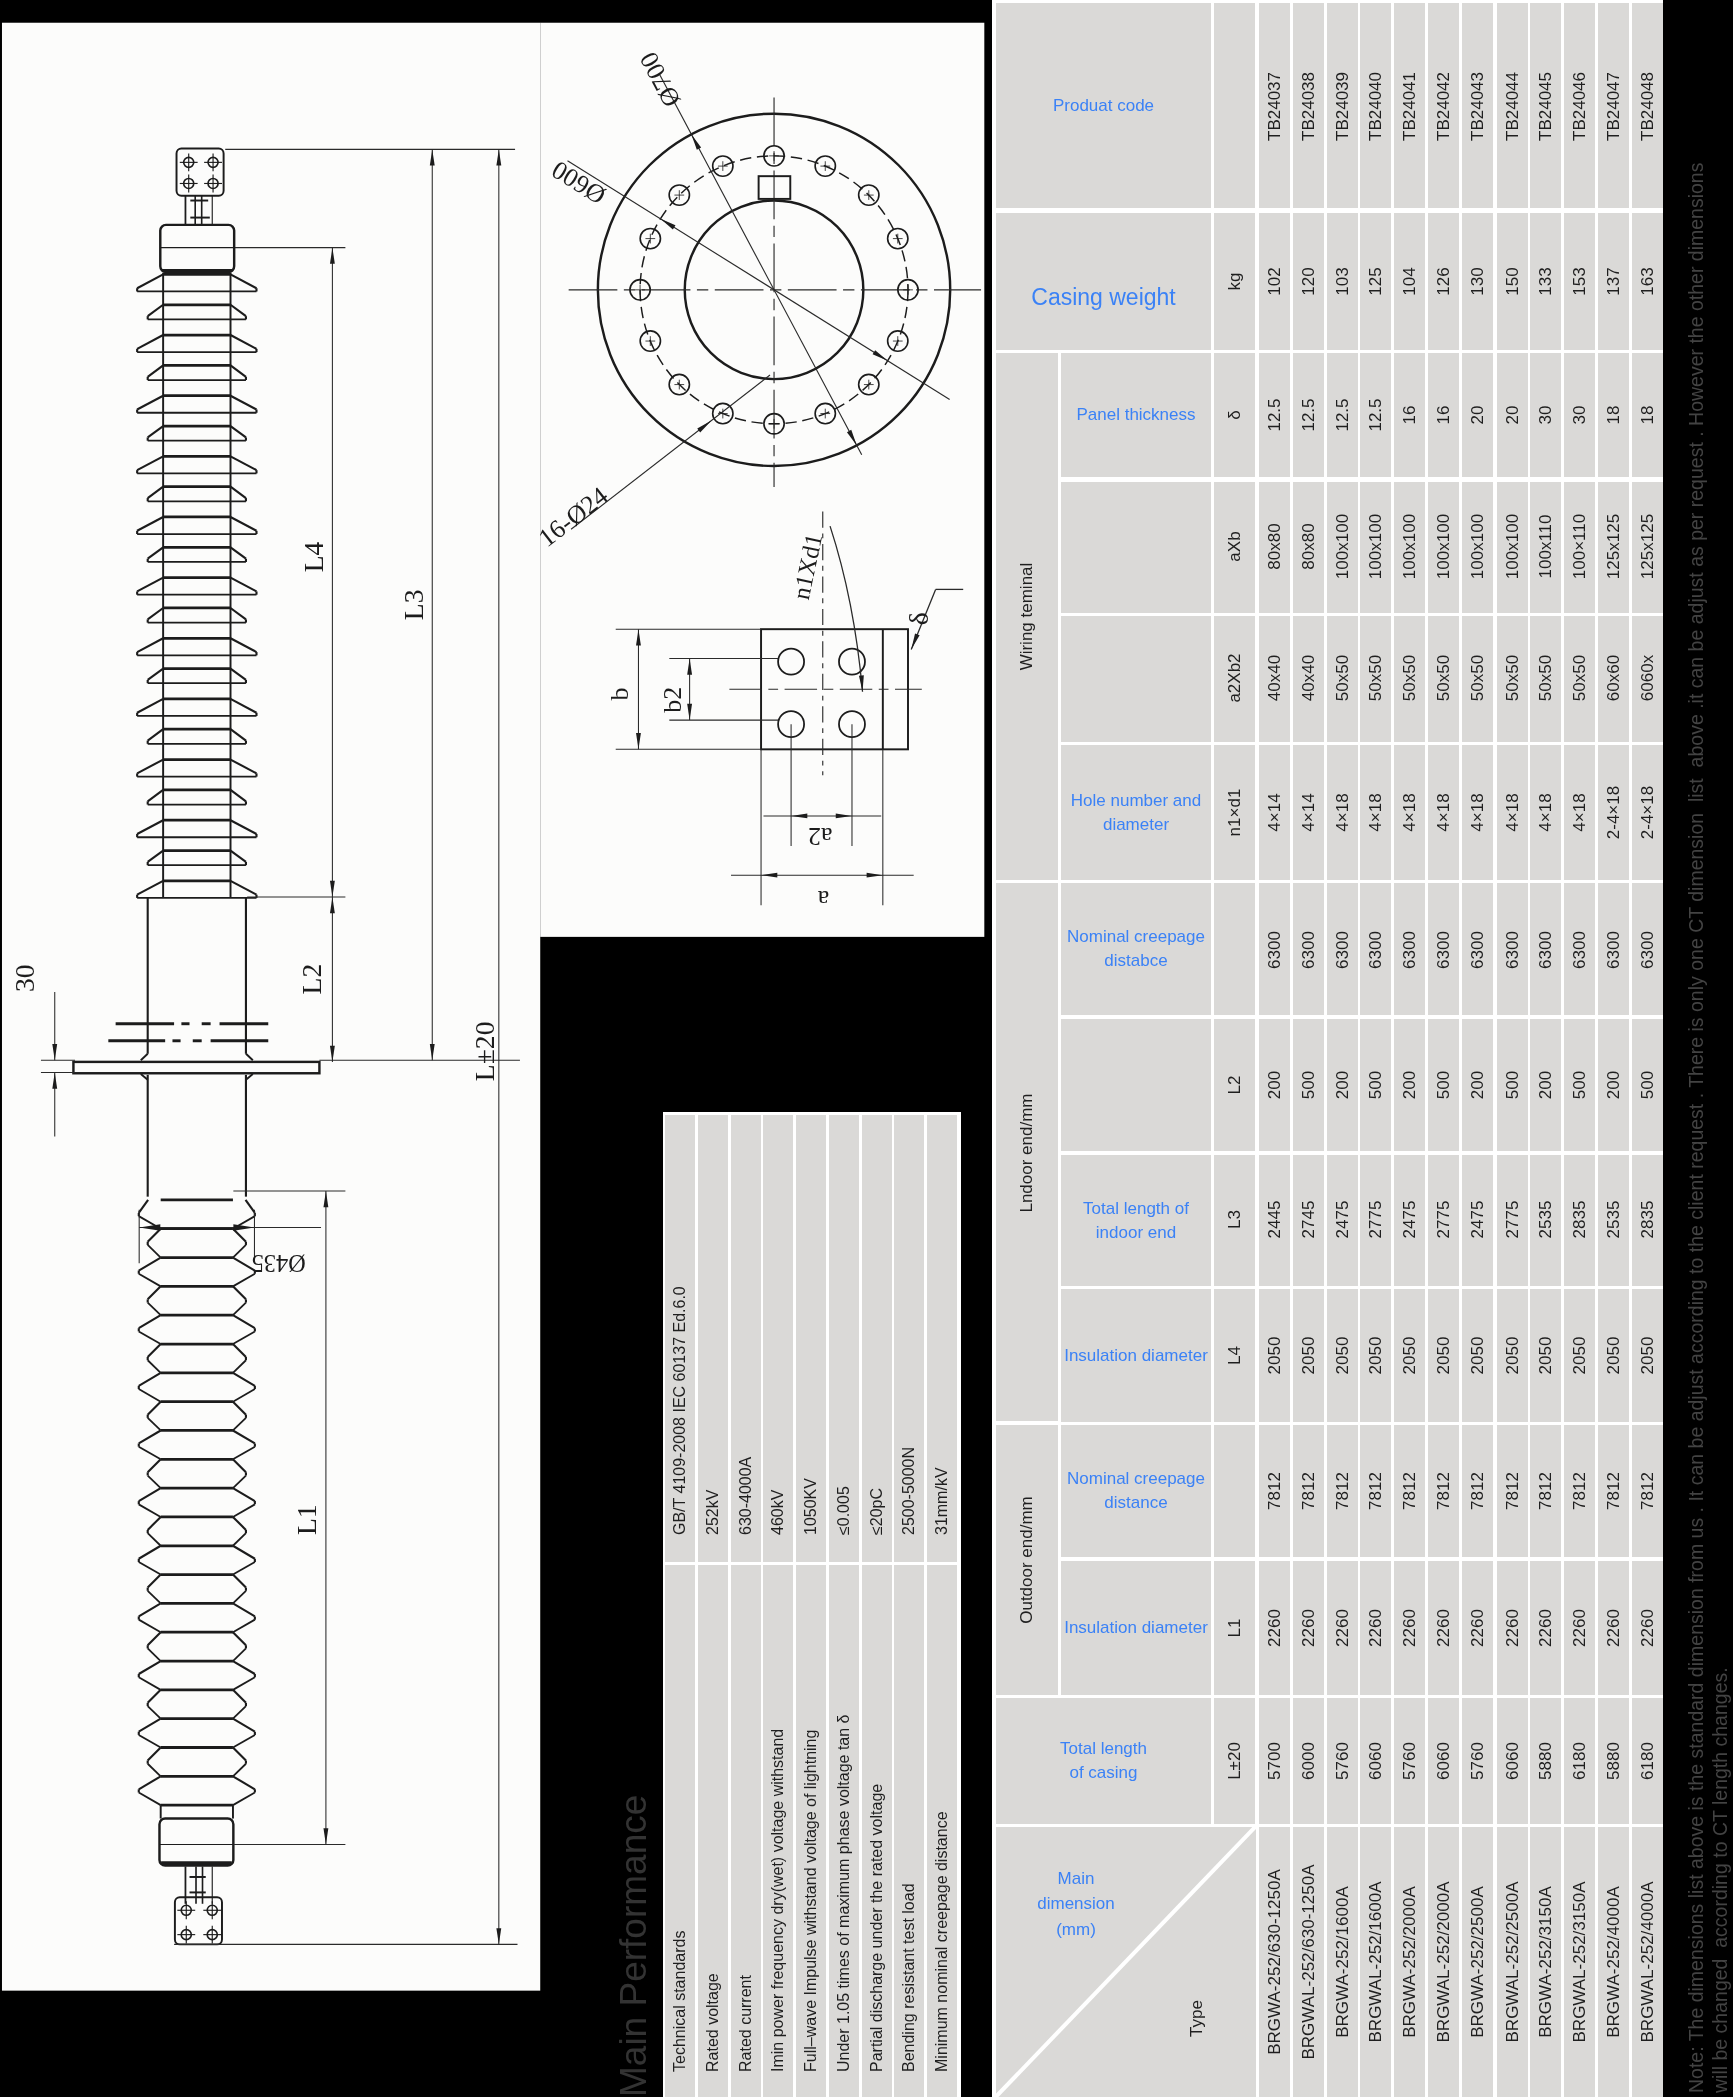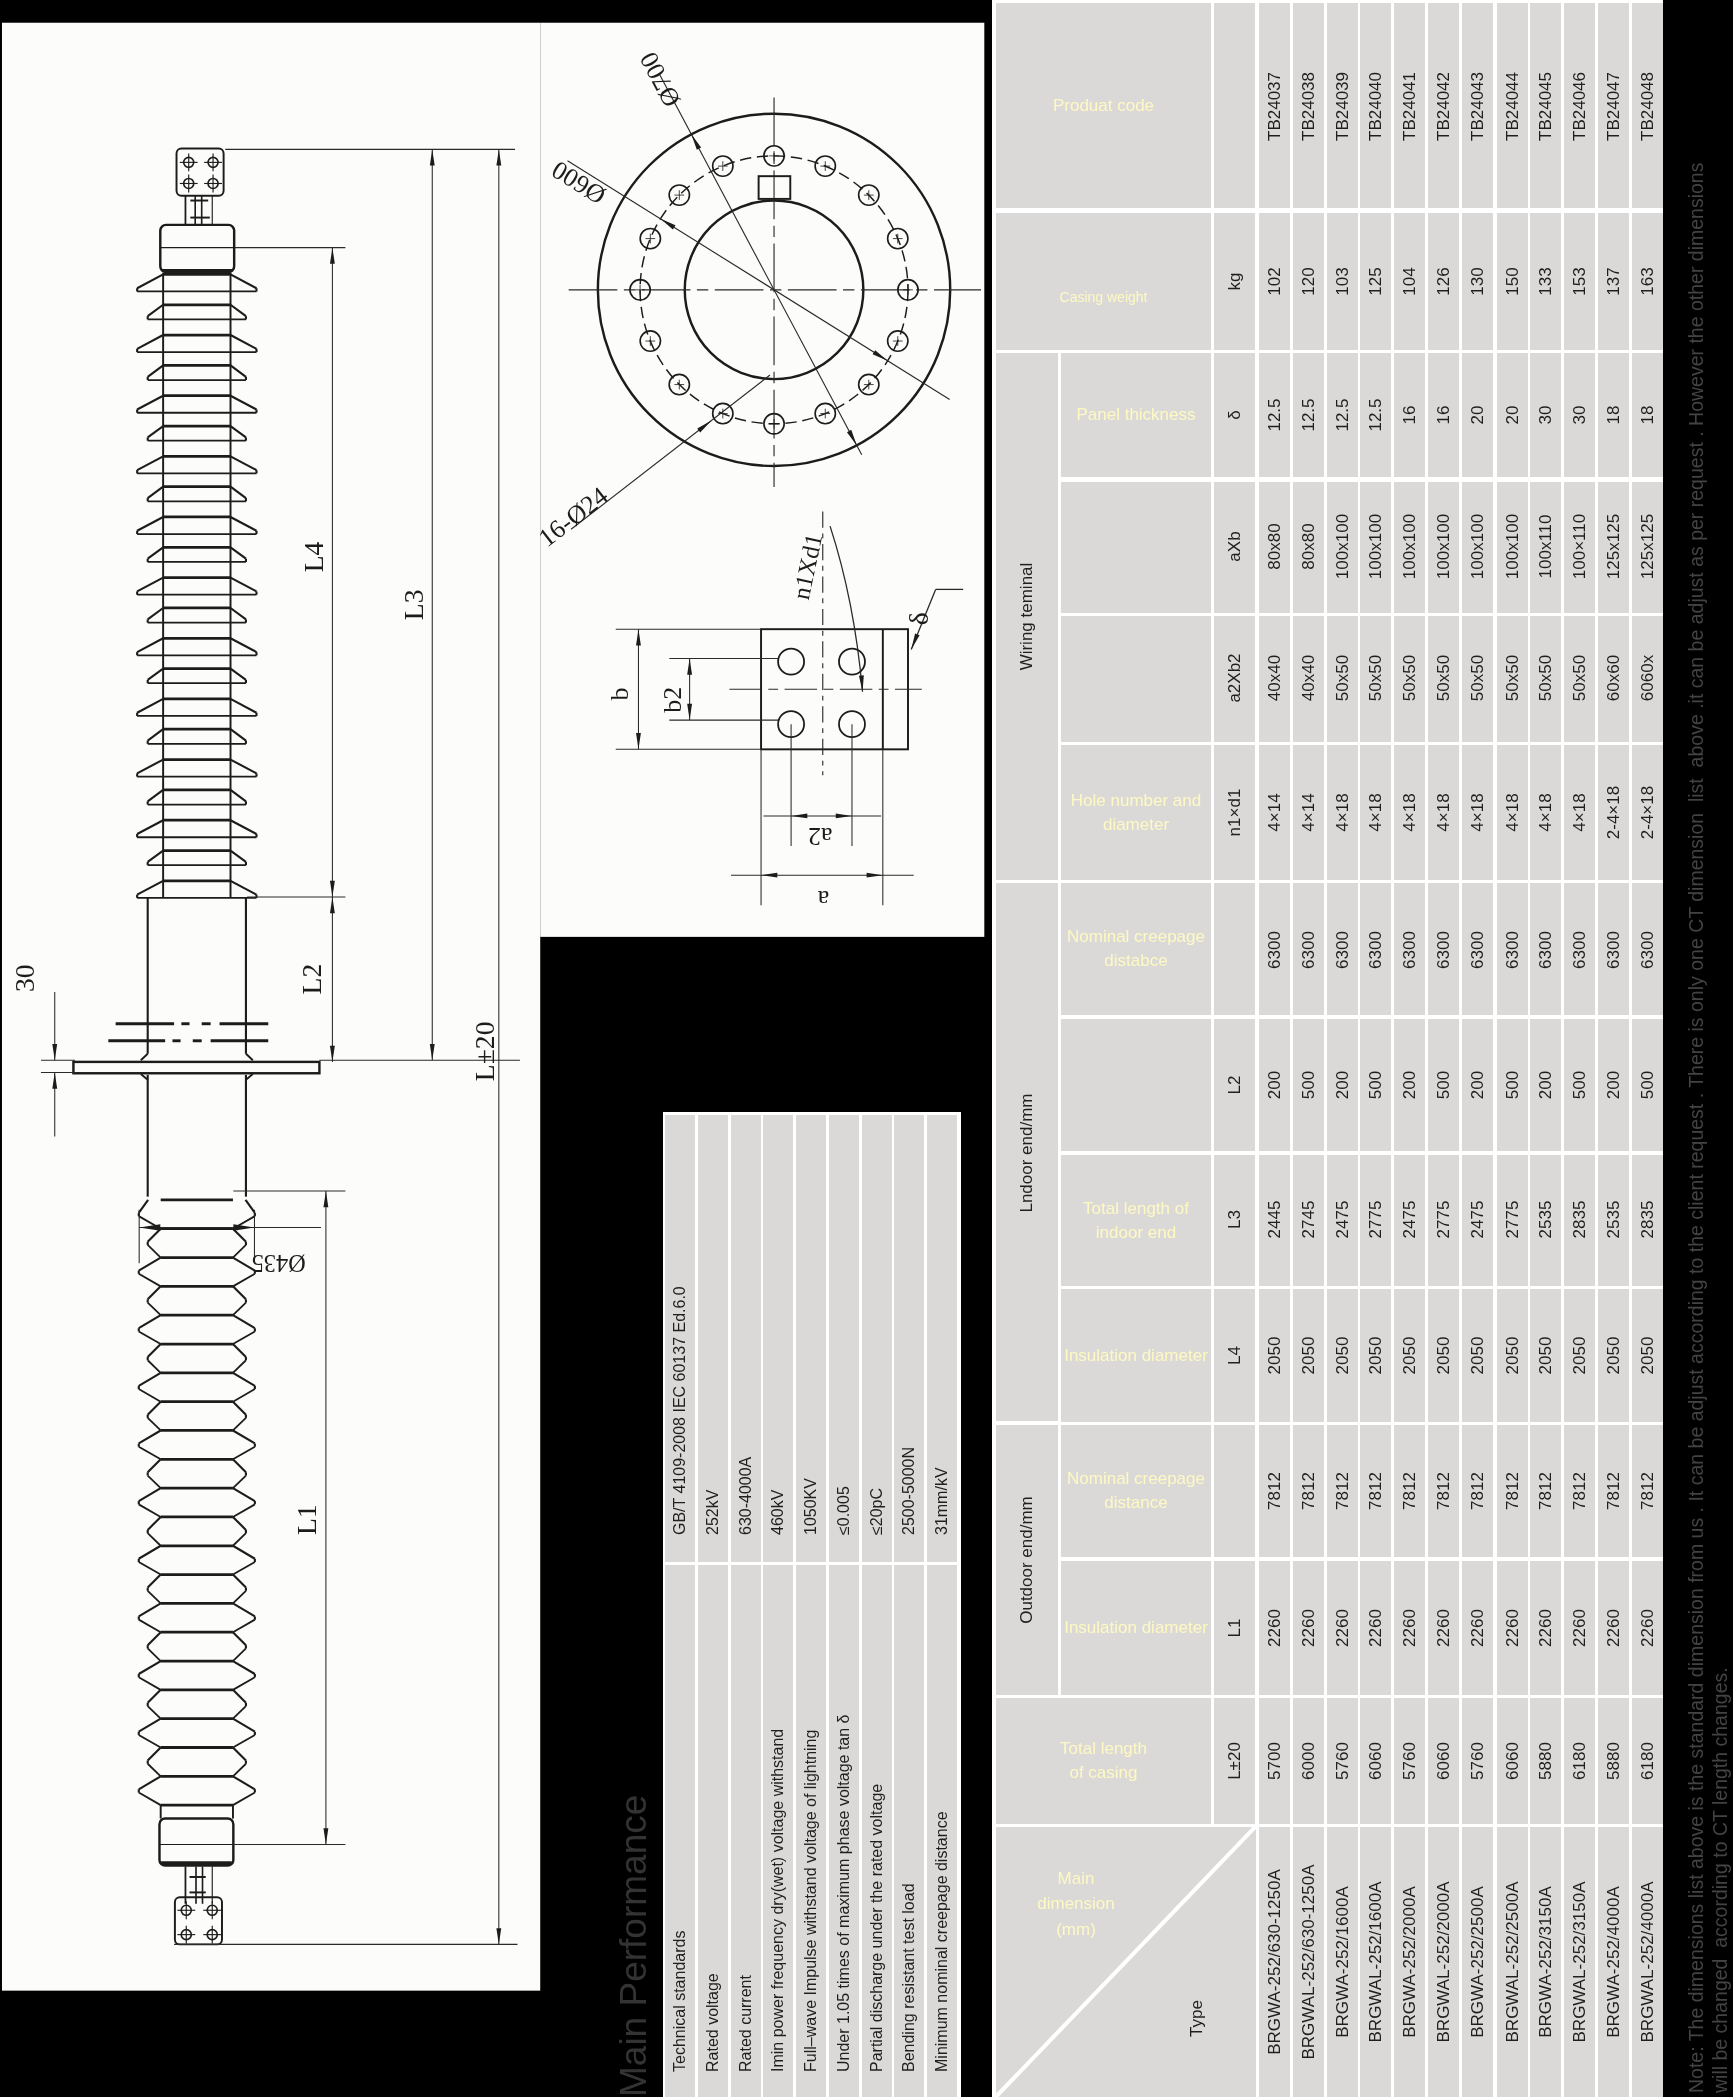--- a/index.html
+++ b/index.html
@@ -1,19 +1,19 @@
 <!DOCTYPE html>
 <html style="font-size:13px"><head><meta charset="utf-8">
 <style>
 html,body{margin:0;padding:0;background:#000;}
 #page{position:relative;width:1734px;height:2097px;background:#000;overflow:hidden;
   font-family:"Liberation Sans",sans-serif;}
 .c{position:absolute;background:#dad9d7;}
 .t{position:absolute;display:flex;align-items:center;justify-content:center;
-  color:#fef9c3;text-align:center;line-height:1.4;}
+  color:#3b82f6;text-align:center;line-height:1.4;}
 .r{position:absolute;transform-origin:0 0;transform:rotate(-90deg);
   display:flex;align-items:center;justify-content:center;color:#1f1f1f;white-space:nowrap;}
 .rs{position:absolute;transform-origin:0 0;transform:rotate(-90deg);
   display:flex;align-items:center;justify-content:flex-start;color:#1f1f1f;white-space:nowrap;}
 </style></head><body>
 <div id="page">
 
 <svg width="1734" height="2097" viewBox="0 0 2135 2583" style="position:absolute;left:0;top:0">
 
 <rect x="2" y="28" width="663" height="2424" fill="#fcfcfb"></rect>
@@ -613,21 +613,21 @@
 <div class="c" style="left:1530px;top:3.2px;width:31px;height:205px"></div>
 <div class="r" style="left:1530px;top:209px;width:205px;height:31px;font-size:17px;">TB24045</div>
 <div class="c" style="left:1564px;top:3.2px;width:31px;height:205px"></div>
 <div class="r" style="left:1564px;top:209px;width:205px;height:31px;font-size:17px;">TB24046</div>
 <div class="c" style="left:1598px;top:3.2px;width:31px;height:205px"></div>
 <div class="r" style="left:1598px;top:209px;width:205px;height:31px;font-size:17px;">TB24047</div>
 <div class="c" style="left:1632px;top:3.2px;width:31px;height:205px"></div>
 <div class="r" style="left:1632px;top:209px;width:205px;height:31px;font-size:17px;">TB24048</div>
 
 <div class="c" style="left:996px;top:213px;width:215px;height:137px"></div>
-<div class="t" style="left:996px;top:213px;width:215px;height:169px;font-size:14px;line-height:1.40">Casing weight</div>
+<div class="t" style="left:996px;top:213px;width:215px;height:169px;font-size:23px;line-height:1.40">Casing weight</div>
 <div class="c" style="left:1214px;top:213px;width:41px;height:137px"></div>
 <div class="r" style="left:1214px;top:350px;width:137px;height:41px;font-size:17px;">kg</div>
 <div class="c" style="left:1259px;top:213px;width:31px;height:137px"></div>
 <div class="r" style="left:1259px;top:350px;width:137px;height:31px;font-size:17px;">102</div>
 <div class="c" style="left:1293px;top:213px;width:31px;height:137px"></div>
 <div class="r" style="left:1293px;top:350px;width:137px;height:31px;font-size:17px;">120</div>
 <div class="c" style="left:1327px;top:213px;width:31px;height:137px"></div>
 <div class="r" style="left:1327px;top:350px;width:137px;height:31px;font-size:17px;">103</div>
 <div class="c" style="left:1360px;top:213px;width:31px;height:137px"></div>
 <div class="r" style="left:1360px;top:350px;width:137px;height:31px;font-size:17px;">125</div>

